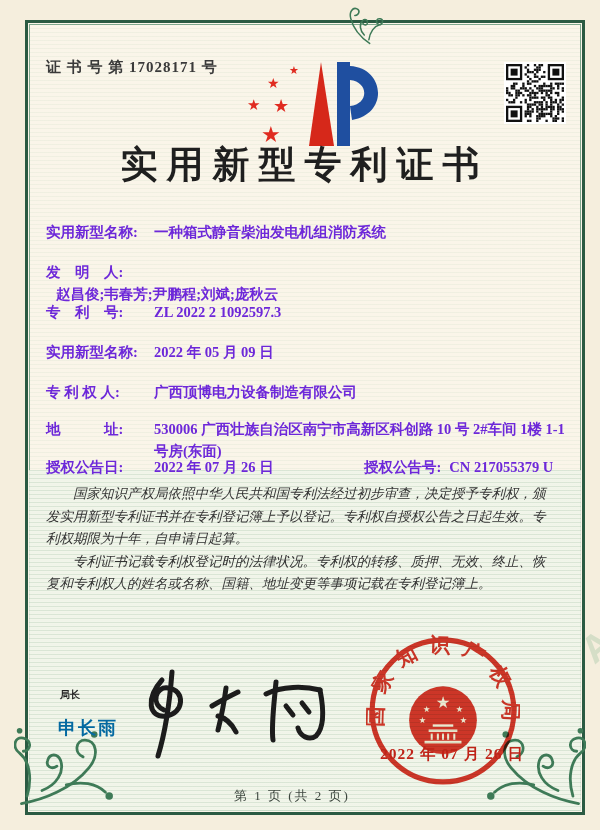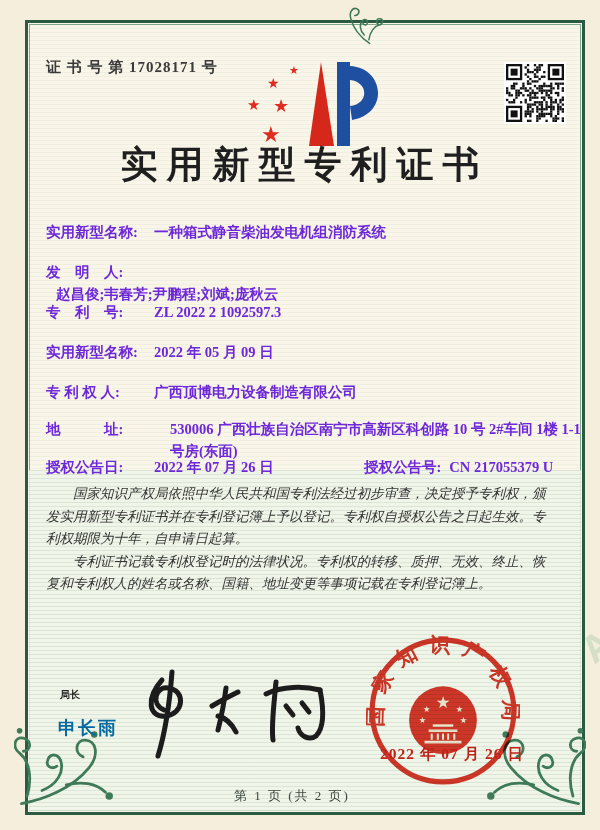--- a/index.html
+++ b/index.html
@@ -22,21 +22,21 @@
   .cert-no{position:absolute;left:46px;top:58px;font-size:15px;color:#3a3a3a;letter-spacing:1px;font-weight:700;}
   .logo{position:absolute;left:233px;top:52px;width:150px;height:96px;}
   .qr{position:absolute;left:504px;top:62px;width:58px;height:58px;background:#fff;padding:2px;}
   .qr svg{width:100%;height:100%;display:block;}
   .title{position:absolute;left:0;right:0;top:140px;text-align:center;font-size:37px;
          font-weight:bold;color:#1f1f1f;letter-spacing:9px;text-indent:9px;}
   .frow{position:absolute;left:46px;display:flex;font-size:14.5px;font-weight:bold;color:#6d28d9;line-height:22px;}
   .f-label{width:98px;flex:none;white-space:pre;}
   .f-value{margin-left:10px;width:428px;}
   .r1{top:221px;} .r2{top:261px;flex-direction:column;} .r3{top:301px;} .r4{top:341px;} .r5{top:381px;}
-  .r6{top:418px;gap:16px;} .r7{top:456px;}
+  .r6{top:418px;} .r7{top:456px;}
   .grant-label{margin-left:34px;white-space:pre;flex:none;}
   .grant-value{margin-left:8px;flex:none;}
   .paras{position:absolute;left:46px;top:483px;width:512px;font-size:13.5px;line-height:22.5px;
          color:#333;font-style:italic;}
   .paras p{margin:0;text-indent:2em;}
   .director-title{position:absolute;left:60px;top:688px;font-family:"Liberation Sans","DejaVu Sans",sans-serif;
          font-weight:bold;font-size:10px;color:#222;}
   .director-name{position:absolute;left:58px;top:716px;font-family:"Liberation Sans","DejaVu Sans",sans-serif;
          font-weight:bold;font-size:18px;color:#0369a1;letter-spacing:2px;}
   .signature{position:absolute;left:128px;top:666px;width:218px;height:98px;}

